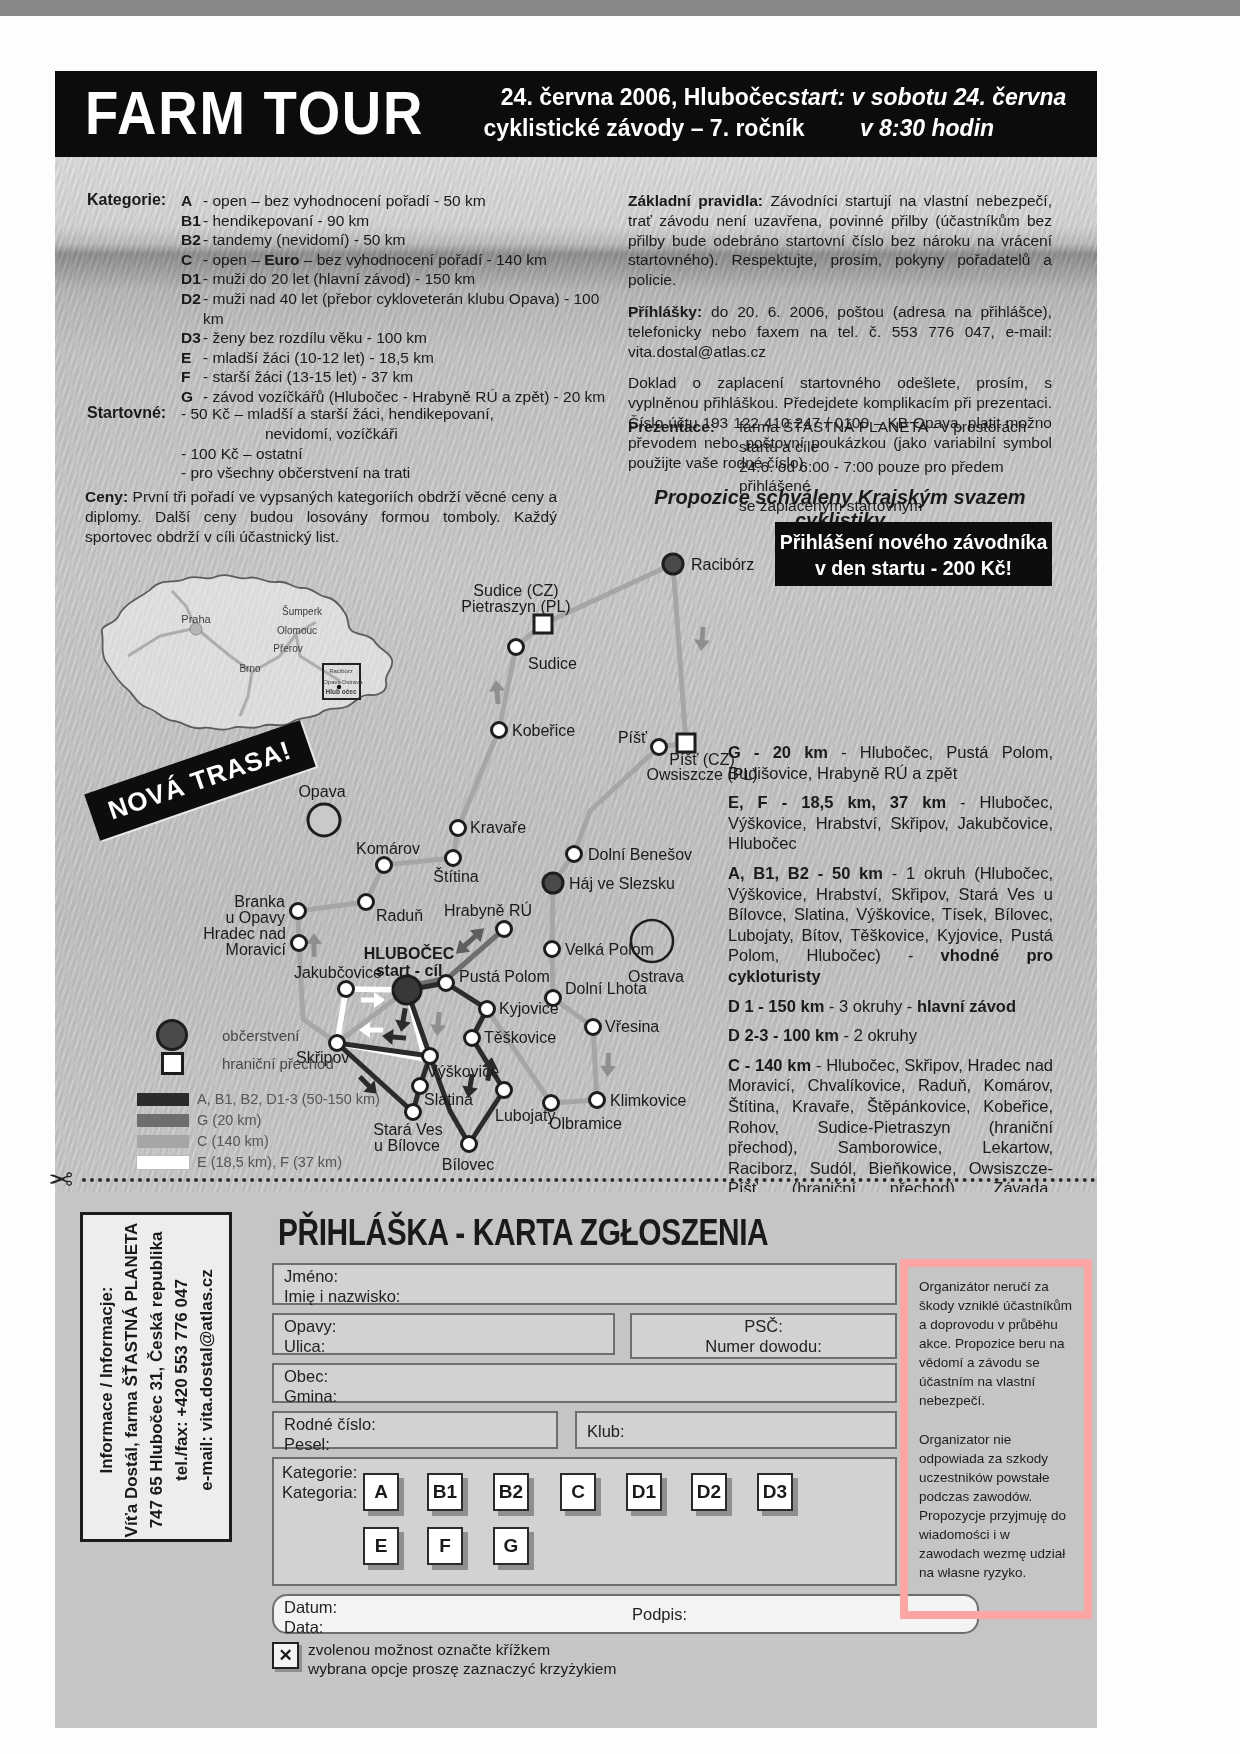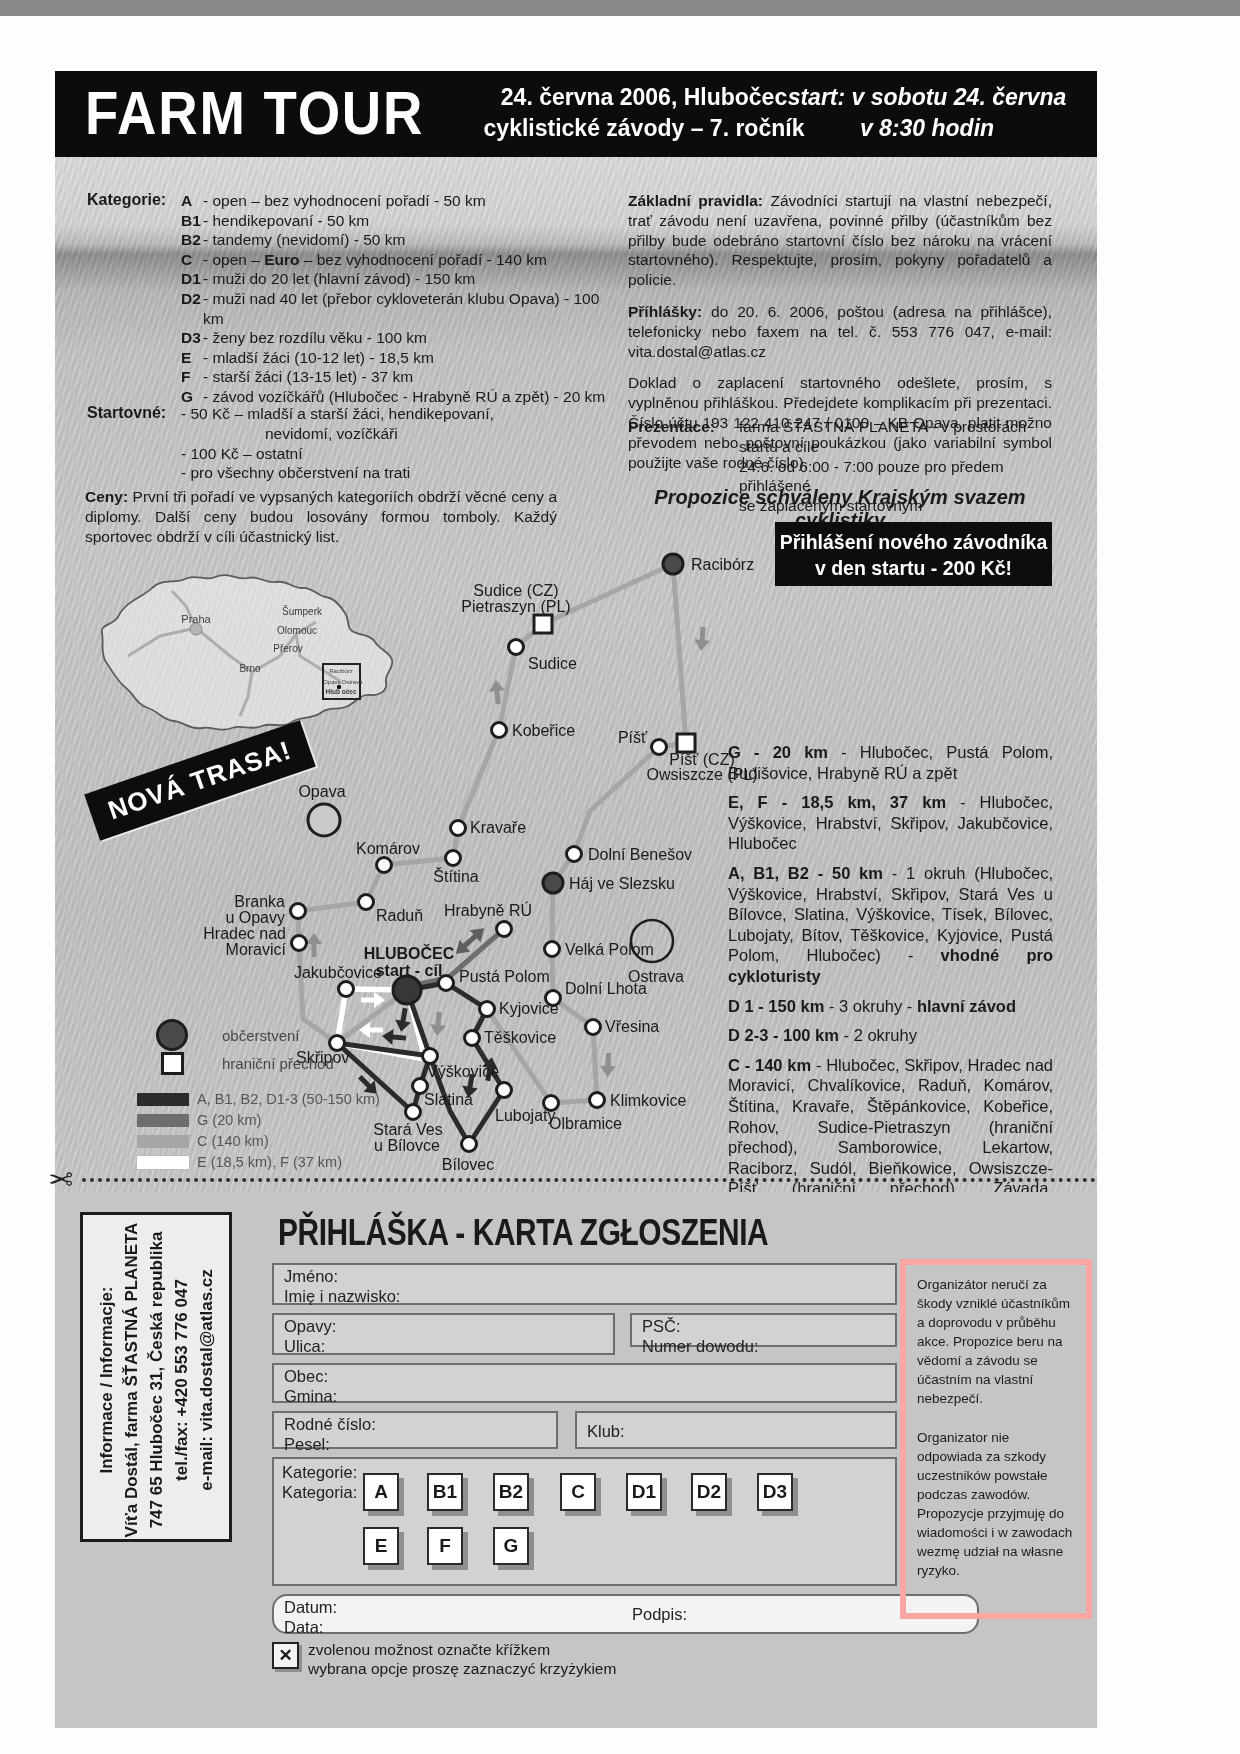--- a/index.html
+++ b/index.html
@@ -67,21 +67,21 @@
   .ffield.white{background:#f3f3f3;}
   .kat-box-label{position:absolute;left:282px;top:1447px;font-size:16.5px;line-height:19.5px;color:#222;}
   .cat-check{position:absolute;width:36px;height:38px;background:#fff;border:2px solid #2b2b2b;
       box-sizing:border-box;box-shadow:5px 5px 0 #8f8f8f;display:flex;align-items:center;justify-content:center;
       font-size:19px;font-weight:700;}
   .podpis{position:absolute;left:632px;top:1589px;font-size:16.5px;color:#222;}
   .note-x{position:absolute;left:272px;top:1626px;width:27px;height:27px;background:#f3f3f3;
       border:2.5px solid #222;box-sizing:border-box;display:flex;align-items:center;justify-content:center;
       font-size:17px;font-weight:700;box-shadow:3px 3px 0 #8f8f8f;}
   .note-lines{position:absolute;left:308px;top:1624px;font-size:15.5px;line-height:19px;}
-  .organizer{position:absolute;left:900px;top:1243px;width:192px;height:360px;border:6px solid #fca5a5;
+  .organizer{position:absolute;left:900px;top:1243px;width:192px;height:360px;border:8px solid #fca5a5;
       box-sizing:border-box;padding:10px 11px;font-size:13.5px;line-height:19px;color:#1d1d1d;}
   .organizer p{margin:0 0 20px 0;}
 </style>
 </head>
 <body>
 
 <div class="page">
   <div class="photo"></div>
 
   <div class="header-bar">
@@ -97,21 +97,21 @@
   </div>
 
   <div class="kat-label">Kategorie:</div>
   <div class="kat-rows">
     <div class="cat-row">
         <span class="cat-code">A</span>
         <span><span>- open – bez vyhodnocení pořadí - 50 km</span></span>
       </div>
     <div class="cat-row">
         <span class="cat-code">B1</span>
-        <span><span>- hendikepovaní - 50 km</span></span>
+        <span><span>- hendikepovaní - 90 km</span></span>
       </div>
     <div class="cat-row">
         <span class="cat-code">B2</span>
         <span><span>- tandemy (nevidomí) - 50 km</span></span>
       </div>
     <div class="cat-row">
         <span class="cat-code">C</span>
         <span><span>- open – </span><b>Euro</b><span> – bez vyhodnocení pořadí - 140 km</span></span>
       </div>
     <div class="cat-row">
@@ -332,21 +332,21 @@
   <div class="form-title">PŘIHLÁŠKA - KARTA ZGŁOSZENIA</div>
 
   <div class="ffield" style="left:272px;top:1247px;width:625px;height:42px;">
     <div>Jméno:</div>
       <div>Imię i nazwisko:</div>
   </div>
   <div class="ffield" style="left:272px;top:1297px;width:343px;height:42px;">
     <div>Opavy:</div>
       <div>Ulica:</div>
   </div>
-  <div class="ffield" style="left:630px;top:1297px;width:267px;height:34px;">
+  <div class="ffield" style="left:630px;top:1297px;width:267px;height:46px;text-align:center;">
     <div>PSČ:</div>
       <div>Numer dowodu:</div>
   </div>
   <div class="ffield" style="left:272px;top:1347px;width:625px;height:40px;">
     <div>Obec:</div>
       <div>Gmina:</div>
   </div>
   <div class="ffield" style="left:272px;top:1395px;width:286px;height:38px;">
     <div>Rodné číslo:</div>
       <div>Pesel:</div>

